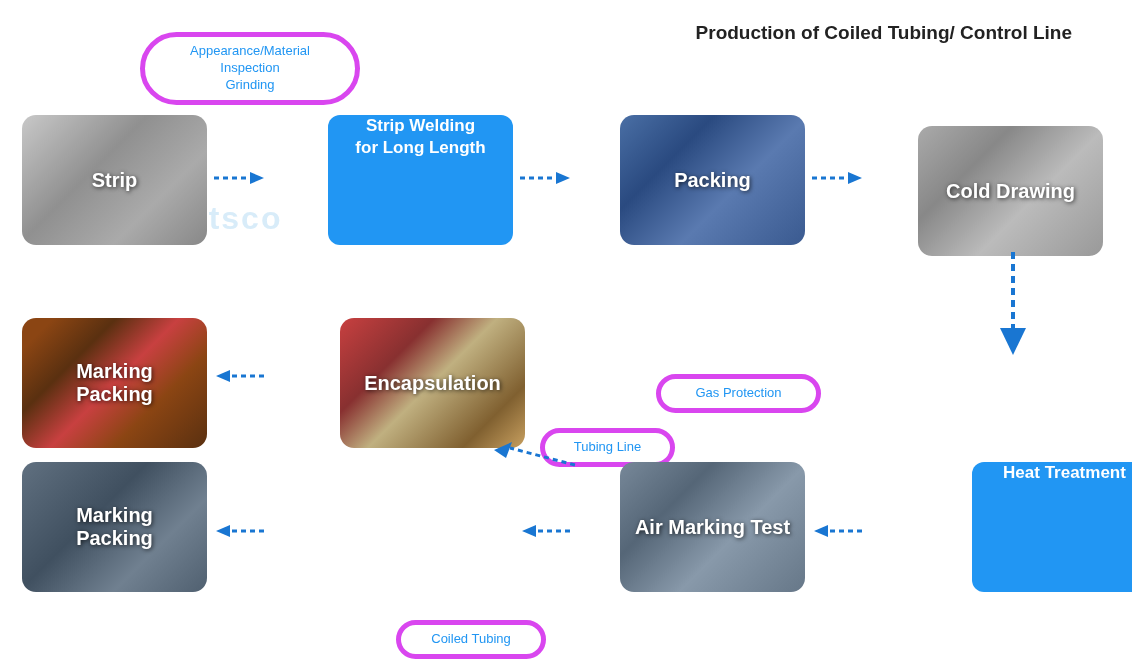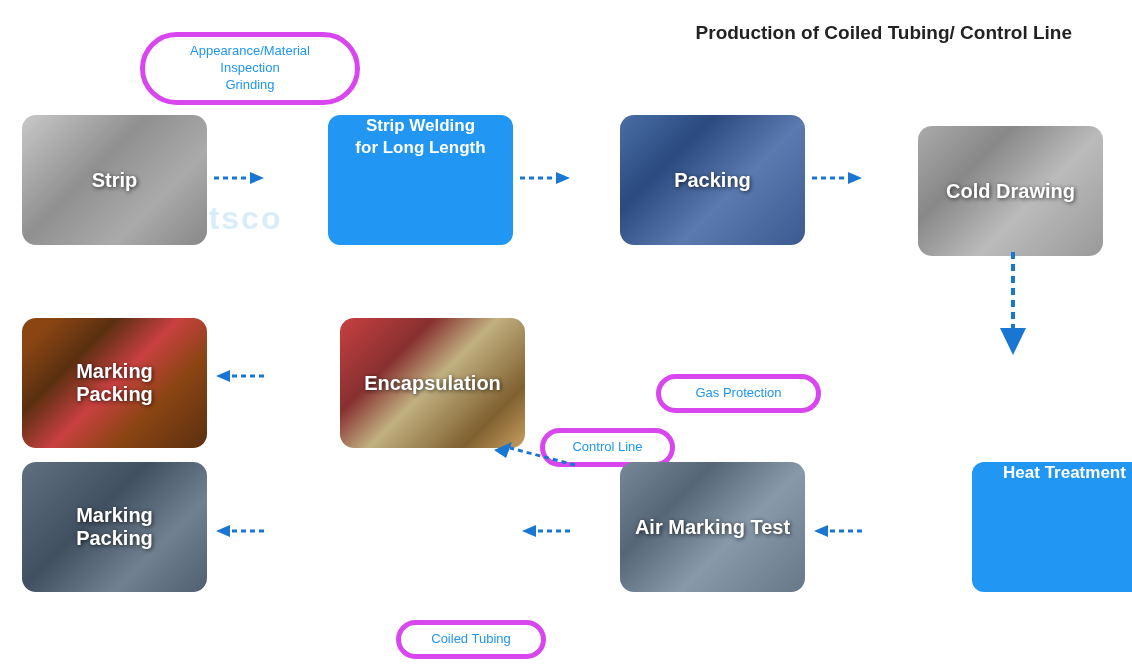--- a/index.html
+++ b/index.html
@@ -220,21 +220,21 @@
   <div class="img-box" style="left:340px; top:318px;">
     <div class="photo-encap"></div>
     <div class="label-overlay">Encapsulation</div>
   </div>
 
   <div class="blue-box" style="left:972px; top:462px;">
     <span>Heat Treatment</span>
   </div>
 
   <div class="oval-label" style="top:428px; left:540px; width:135px;">
-    <span>Control Line</span>
+    <span>Tubing Line</span>
   </div>
 
   <div class="arrow" style="left:490px; top:440px; width:90px; height:30px;">
     <svg viewBox="0 0 90 30" xmlns="http://www.w3.org/2000/svg">
       <line x1="85" y1="25" x2="20" y2="8" stroke="#1976D2" stroke-width="3" stroke-dasharray="5,4"></line>
       <polygon points="22,2 4,10 16,18" fill="#1976D2"></polygon>
     </svg>
   </div>
 
   <div class="img-box" style="left:22px; top:462px;">

